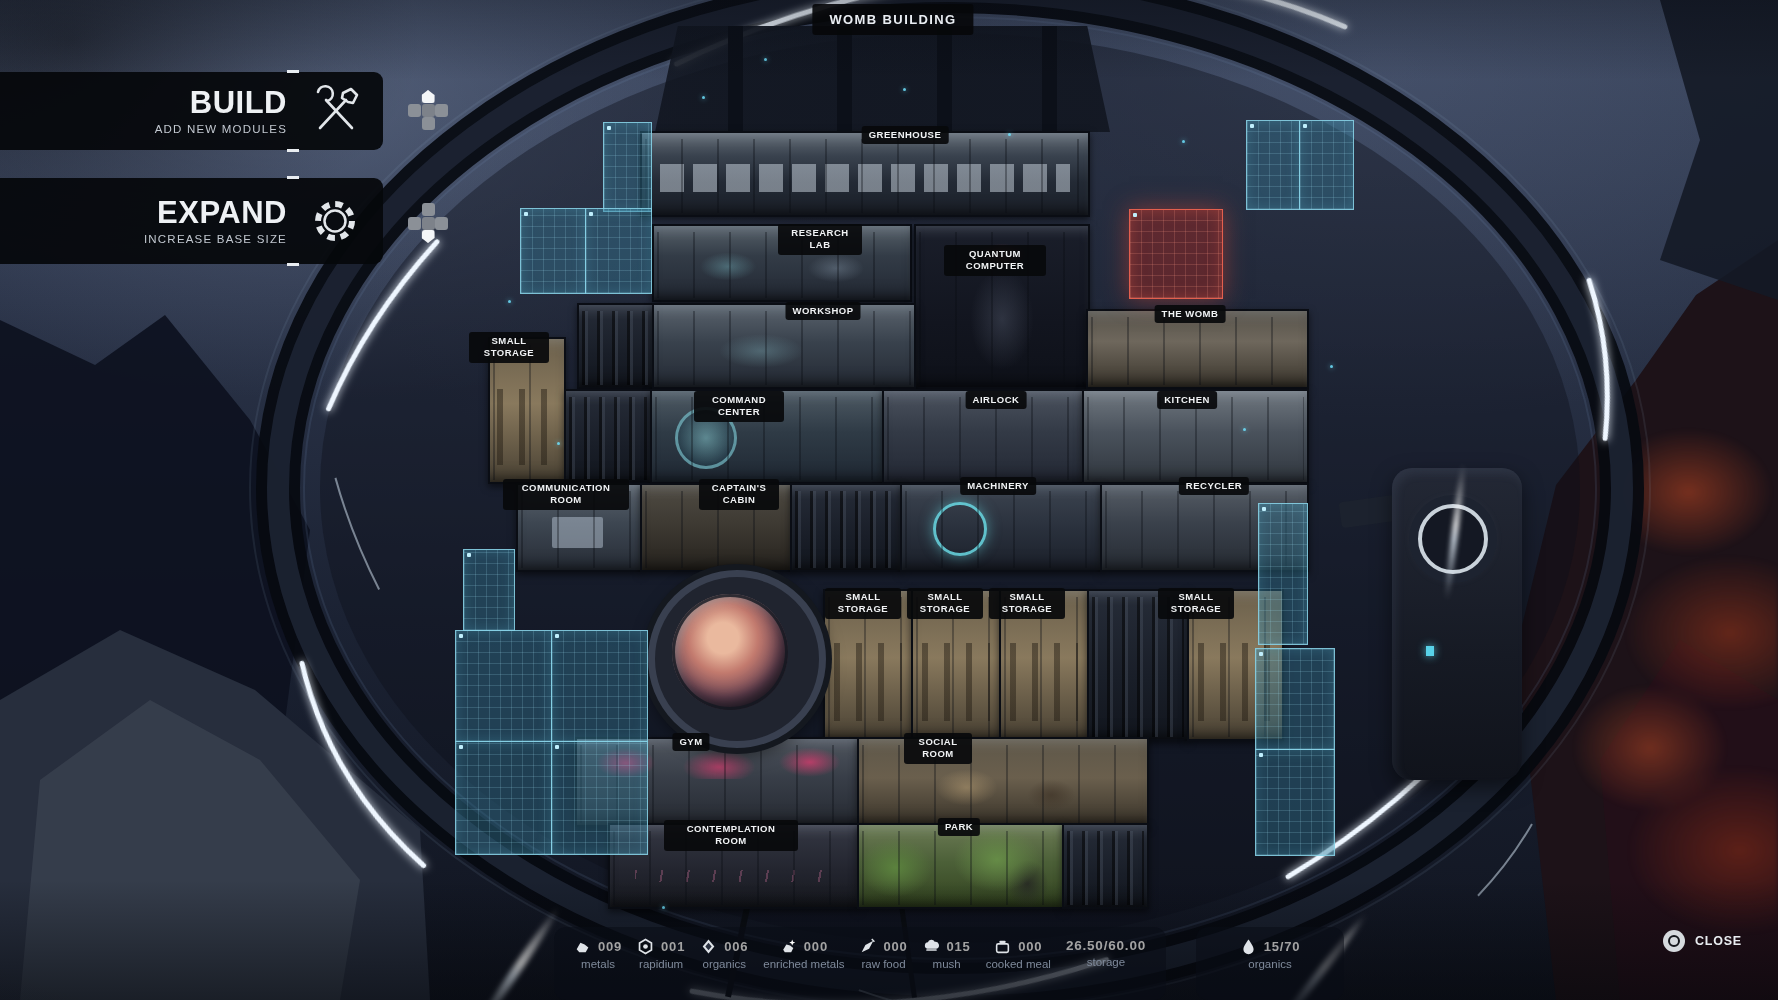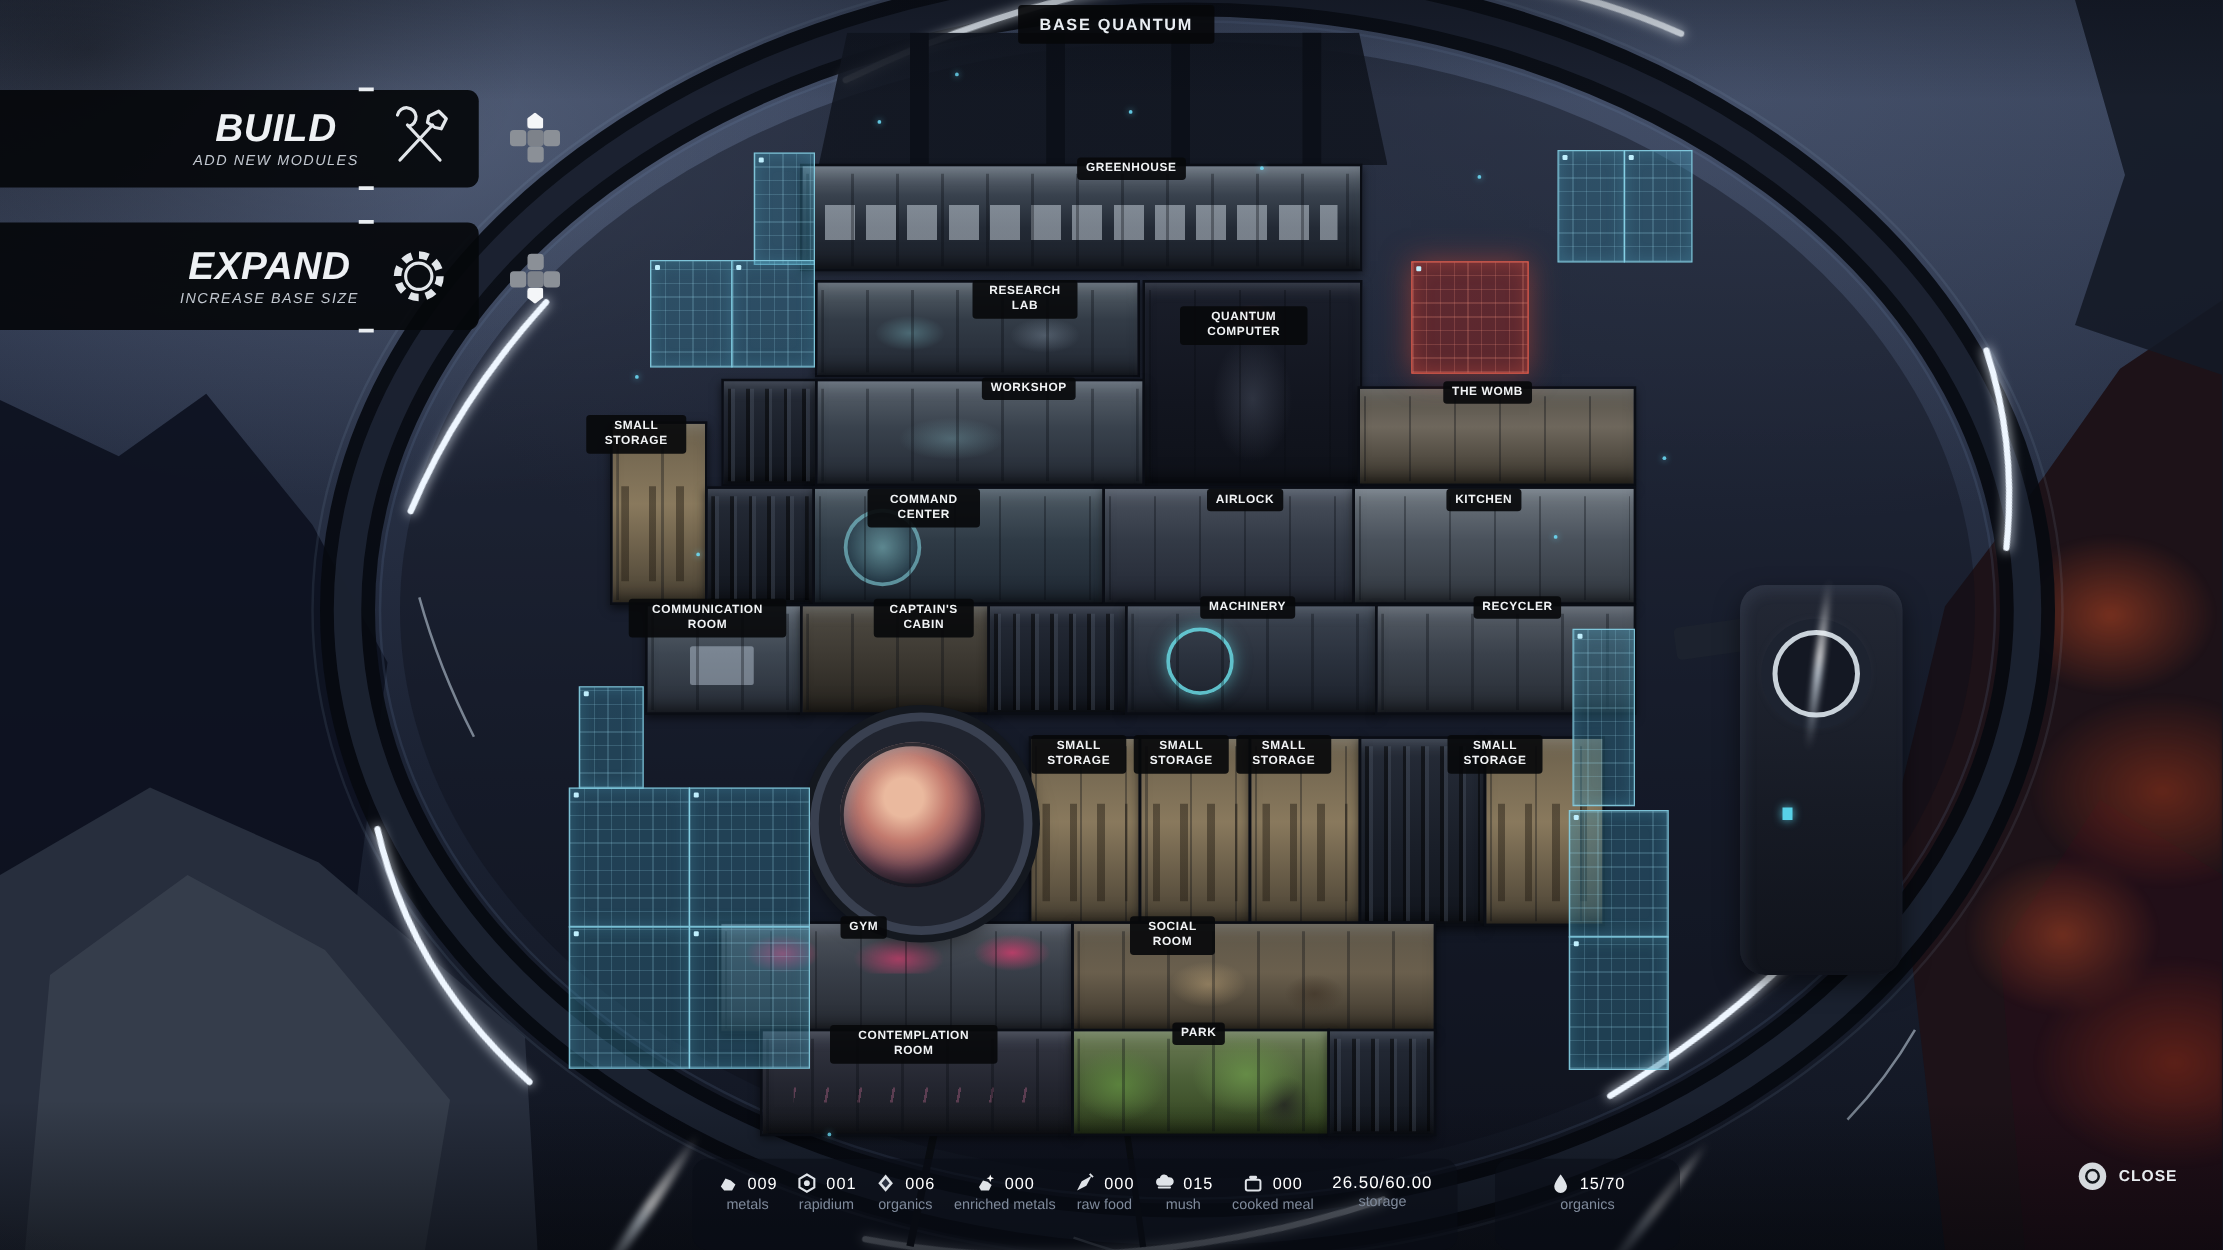--- a/index.html
+++ b/index.html
@@ -124,21 +124,21 @@
     linear-gradient(180deg, rgba(5,8,14,.3) 0, transparent 8%, transparent 88%, rgba(4,6,10,.55) 100%);}
   
   .title-pill{position:absolute;left:893px;top:4px;transform:translateX(-50%);z-index:10;
     background:rgba(7,8,10,.92);color:#e9edf2;font-size:13px;font-weight:bold;
     letter-spacing:1.4px;padding:8px 17px;border-radius:3px;}
   .menu-btn{position:absolute;left:0;width:383px;z-index:10;background:rgba(5,7,11,.93);
     border-radius:0 9px 9px 0;display:flex;justify-content:flex-end;align-items:center;
     gap:20px;padding-right:20px;box-sizing:border-box;}
   .menu-btn--build{top:72px;height:78px;}
   .menu-btn--expand{top:178px;height:86px;}
-  .menu-txt{text-align:center;font-style:italic;}
+  .menu-txt{text-align:right;}
   .menu-title{font-size:31px;font-weight:bold;color:#eef1f4;letter-spacing:.5px;line-height:1;}
   .menu-sub{font-size:11.5px;color:#c2c8d0;letter-spacing:1.2px;margin-top:5px;}
   .menu-icon{width:56px;height:56px;display:block;}
   .tick{position:absolute;right:84px;width:12px;height:3px;background:#e9edf1;}
   .tick-t{top:-2px;}.tick-b{bottom:-2px;}
   .dpad{position:absolute;z-index:10;width:40px;height:40px;}
   .dp{position:absolute;width:13px;height:13px;background:#8b9097;border-radius:3px;}
   .dp.c{left:13.5px;top:13.5px;background:#7d828a;}
   .dp.u{left:13.5px;top:0;}.dp.d{left:13.5px;bottom:0;}
   .dp.l{left:0;top:13.5px;}.dp.r{right:0;top:13.5px;}
@@ -154,21 +154,21 @@
     display:flex;align-items:center;justify-content:center;font-weight:bold;font-size:12px;line-height:1;}
   .cbtn--ring::after{content:"";width:8px;height:8px;border:2.5px solid #14171c;border-radius:50%;}
   .close-hint{position:absolute;right:36px;top:930px;z-index:10;display:flex;align-items:center;gap:10px;}
   .res-bar{position:absolute;left:554px;top:927px;width:612px;height:73px;z-index:10;
     background:rgba(9,13,21,.55);border-radius:12px;display:flex;justify-content:space-between;
     padding:11px 20px 0;box-sizing:border-box;}
   .res-bar--organics{left:1196px;width:148px;justify-content:center;}
   .res{display:flex;flex-direction:column;align-items:center;gap:3px;}
   .res-top{display:flex;align-items:center;gap:7px;}
   .res-icon{width:17px;height:17px;display:block;}
-  .res-val{font-size:13px;font-weight:normal;color:#ffffff;letter-spacing:.8px;}
+  .res-val{font-size:13px;font-weight:bold;color:#a3a3a3;letter-spacing:.8px;}
   .res-label{font-size:11.5px;color:#7f8a9b;text-align:center;line-height:1.15;}
   .res--storage .res-val{font-size:13.5px;}
 </style>
 </head>
 <body>
 
 <div class="stage">
   <div class="sky"></div>
 
   <svg class="terrain" width="1778" height="1000">
@@ -290,21 +290,21 @@
   <div class="pod">
     <div class="pod-ring"></div>
     <div class="pod-light"></div>
   </div>
 
   <div class="streak s1"></div>
   <div class="streak s2"></div>
   <div class="streak s3"></div>
   <div class="vignette"></div>
 
-  <div class="title-pill">BASE QUANTUM</div>
+  <div class="title-pill">WOMB BUILDING</div>
 
   <div class="menu-btn menu-btn--build">
     <span class="tick tick-t"></span>
     <span class="tick tick-b"></span>
     <div class="menu-txt">
       <div class="menu-title">BUILD</div>
       <div class="menu-sub">ADD NEW MODULES</div>
     </div>
     <span class="menu-icon">
       <svg viewBox="0 0 56 56" fill="none" stroke="#e2e6ea" stroke-width="2.6" stroke-linecap="round" stroke-linejoin="round">

